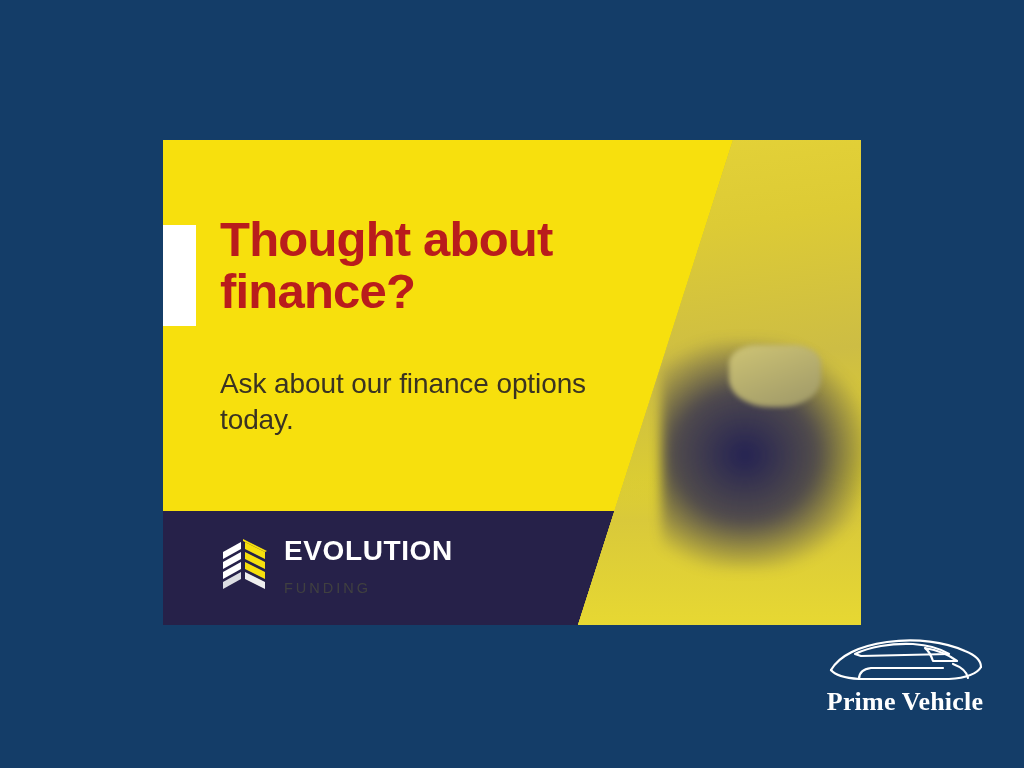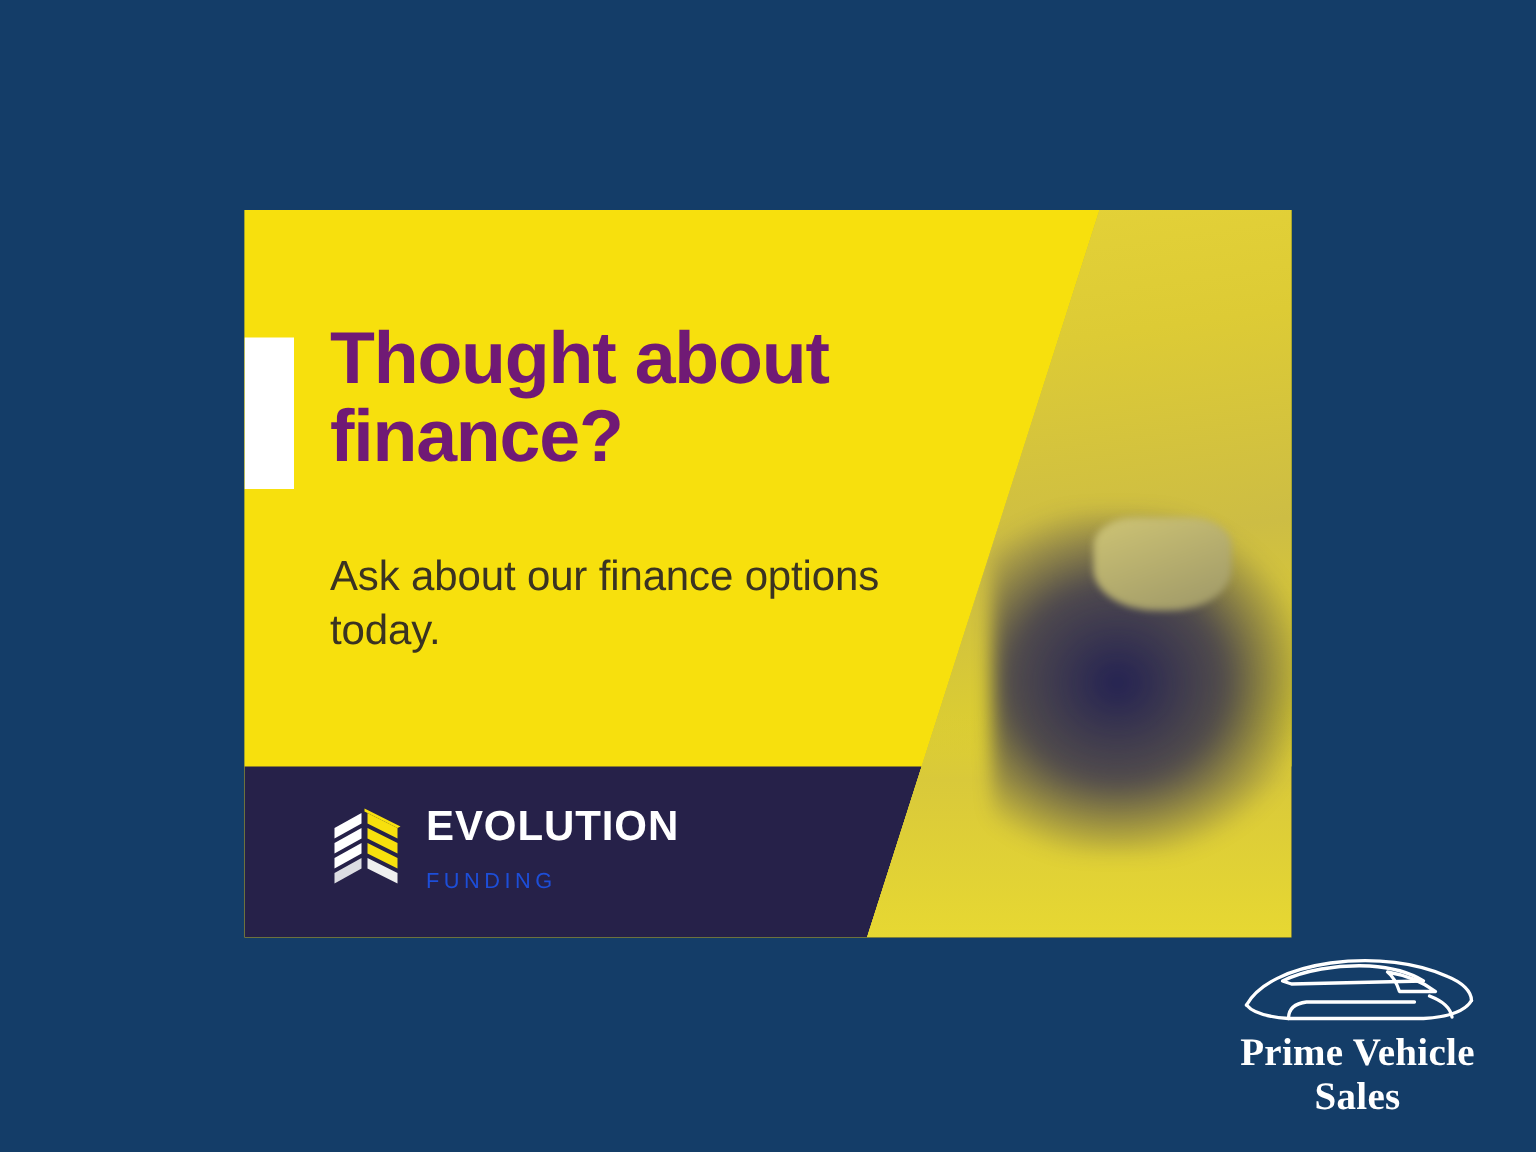--- a/index.html
+++ b/index.html
@@ -181,21 +181,21 @@
   .headline {
     position: absolute;
     left: 57px;
     top: 73px;
     width: 430px;
     margin: 0;
     font-size: 49px;
     line-height: 1.07;
     font-weight: bold;
     letter-spacing: -0.8px;
-    color: #701a75;
+    color: #b91c1c;
   }
   .subhead {
     position: absolute;
     left: 57px;
     top: 226px;
     width: 400px;
     margin: 0;
     font-size: 28px;
     line-height: 1.28;
     font-weight: normal;
@@ -216,21 +216,21 @@
   .ef-words { display: flex; flex-direction: column; line-height: 1; }
   .ef-name {
     font-size: 28px;
     font-weight: bold;
     color: #ffffff;
     letter-spacing: 0.6px;
   }
   .ef-sub {
     font-size: 14.5px;
     font-weight: normal;
-    color: #1d4ed8;
+    color: #404040;
     letter-spacing: 3.0px;
     margin-top: 16px;
   }
 
   
   #pvs-logo {
     position: absolute;
     left: 812px;
     top: 634px;
     width: 186px;
@@ -312,15 +312,14 @@
       <path d="M6 36 C14 22, 34 12, 62 8 C92 4, 120 8, 140 17 C150 21, 156 27, 156 33"></path>
       <path d="M6 36 C10 41, 20 44, 34 45 L124 45 C140 44, 152 40, 156 33"></path>
       <path d="M30 20 C44 13, 66 9, 88 10 C104 11, 116 15, 124 20 L36 22 Z"></path>
       <path d="M100 14 C112 16, 124 21, 132 27 L108 27 C106 21, 104 17, 100 14 Z"></path>
       <path d="M34 45 C34 39, 38 35, 46 34 L118 34"></path>
       <path d="M128 30 C136 33, 142 38, 143 44"></path>
     </svg>
   </span>
   <div class="pvs-text">
     <div>Prime Vehicle</div>
-    <div>Sales</div>
   </div>
 </div>
 
 </body></html>

